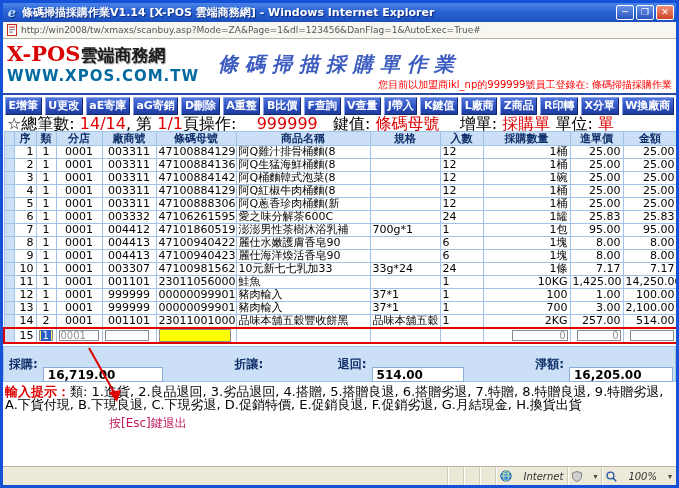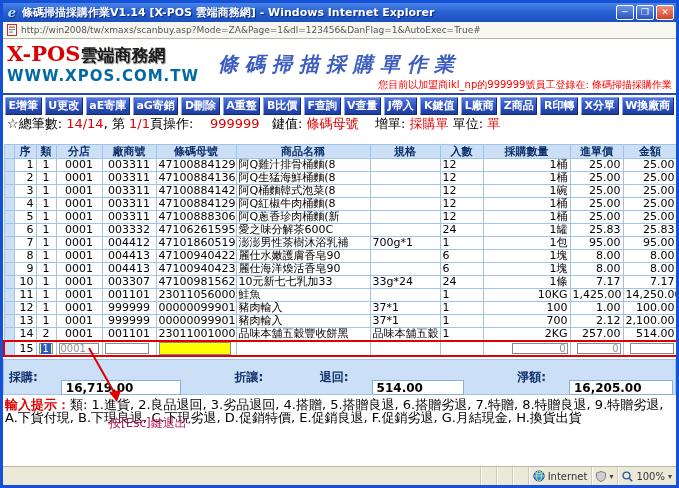--- a/index.html
+++ b/index.html
@@ -46,22 +46,22 @@
   .login-info { position:absolute; right:4px; bottom:1px; color:#f00; font-size:10px; }
 
   
   .toolbar { height:21px; display:flex; gap:3px; padding:2px 2px 1px 2px; }
   .tbtn { flex:1 1 auto; white-space:nowrap; font-size:11px; font-weight:bold; color:#fff;
     background:linear-gradient(180deg,#5377dc 0%,#2c50c2 55%,#203e9e 100%);
     border:1px solid #14286e; border-top-color:#8ea6ec; border-left-color:#8ea6ec;
     border-radius:1px; padding:0 0; line-height:16px; font-family:"DejaVu Sans",sans-serif; }
 
   
-  .infobar { height:28px; line-height:15px; padding-left:4px; white-space:pre;
-    font-size:13px; overflow:hidden; }
+  .infobar { height:15px; line-height:15px; padding-left:4px; white-space:pre;
+    font-size:16px; overflow:hidden; }
   .infobar .red { color:#e00000; }
 
   
   table.grid { width:673px; border-collapse:collapse; table-layout:fixed; }
   .grid td, .grid th { border:1px solid #a0c4e8; font-size:11px; line-height:12px;
     height:13px; padding:0 2px; overflow:hidden; white-space:nowrap; }
   .grid th { background:#cbdff6; color:#10306a; font-weight:bold; height:14px; }
   .grid td.g { background:#cbdff6; padding:0; }
   .al-r { text-align:right; } .al-c { text-align:center; } .al-l { text-align:left; }
   tr.input-row td { border-top:2px solid #e00000; border-bottom:2px solid #e00000; }
@@ -70,38 +70,38 @@
   .ibox { display:inline-block; border:1px solid #8a8a8a; background:#fff; height:11px;
     line-height:10px; font-size:10px; vertical-align:middle; padding:0 1px; min-width:14px; }
   .ybox { background:#ffff66; }
   .sel { background:#2a5cc8; color:#fff; padding:0 2px; }
   .dim { color:#909090; }
   .barcode-box { background:#ffff00; width:72px; height:13px; }
   .w44 { width:44px; } .w56 { width:56px; } .w40 { width:40px; text-align:left; }
 
   
   .summary { margin-top:2px; height:36px; background:#cbdff6; display:flex; align-items:center;
-    border:1px solid #a0c4e8; font-size:12px; padding:0 2px; gap:20px; }
+    border:1px solid #a0c4e8; font-size:12px; padding:0 2px; gap:2px; }
   .sum-label { color:#10306a; font-weight:bold; white-space:nowrap; padding:0 3px; }
   .sum-box { background:#fff; border:1px solid #8aaed8; height:15px; line-height:14px;
     text-align:left; font-weight:bold; padding:0 4px; color:#000;margin-top:20px; }
   .sp { flex:1; }
 
   
   .hint { padding:3px 2px 0 2px; font-size:13px; line-height:13px; color:#000; }
   .hint .hint-label { color:#e00000; font-weight:bold; }
 
   .esc-note { position:absolute; left:106px; top:376px; color:#be185d; font-size:12px; }
   .esc-arrow { position:absolute; left:78px; top:305px; }
 
   
   .statusbar { height:19px; flex:0 0 19px; background:#ece9d8; border-top:1px solid #b8b4a2;
     display:flex; align-items:stretch; font-size:10px; color:#333; }
   .pane { border-left:1px solid #cfcbb8; box-shadow:inset 1px 0 0 #fff; display:flex;
-    align-items:center; padding:0 4px; gap:3px; white-space:nowrap; }
+    align-items:center; padding:0 4px; gap:11px; white-space:nowrap;font-style:italic; }
   .pane.grow { flex:1; border-left:0; box-shadow:none; }
   .pane.tiny { width:16px; padding:0; }
   .caret { font-size:8px; color:#444; }
 </style>
 </head>
 <body>
 
 <div class="window">
 
   <div class="titlebar">
@@ -362,21 +362,21 @@
             <td class="g"></td>
             <td class="al-r">13</td>
             <td class="al-c">1</td>
             <td class="al-c">0001</td>
             <td class="al-c">999999</td>
             <td class="al-c">0000009990135</td>
             <td class="al-l">豬肉輸入</td>
             <td class="al-l">37*1</td>
             <td class="al-l">1</td>
             <td class="al-r">700</td>
-            <td class="al-r">2.12</td>
+            <td class="al-r">3.00</td>
             <td class="al-r">2,100.00</td>
           </tr>
           <tr>
             <td class="g"></td>
             <td class="al-r">14</td>
             <td class="al-c">2</td>
             <td class="al-c">0001</td>
             <td class="al-c">001101</td>
             <td class="al-c">2301100100002</td>
             <td class="al-l">品味本舖五穀豐收餅黑</td>

